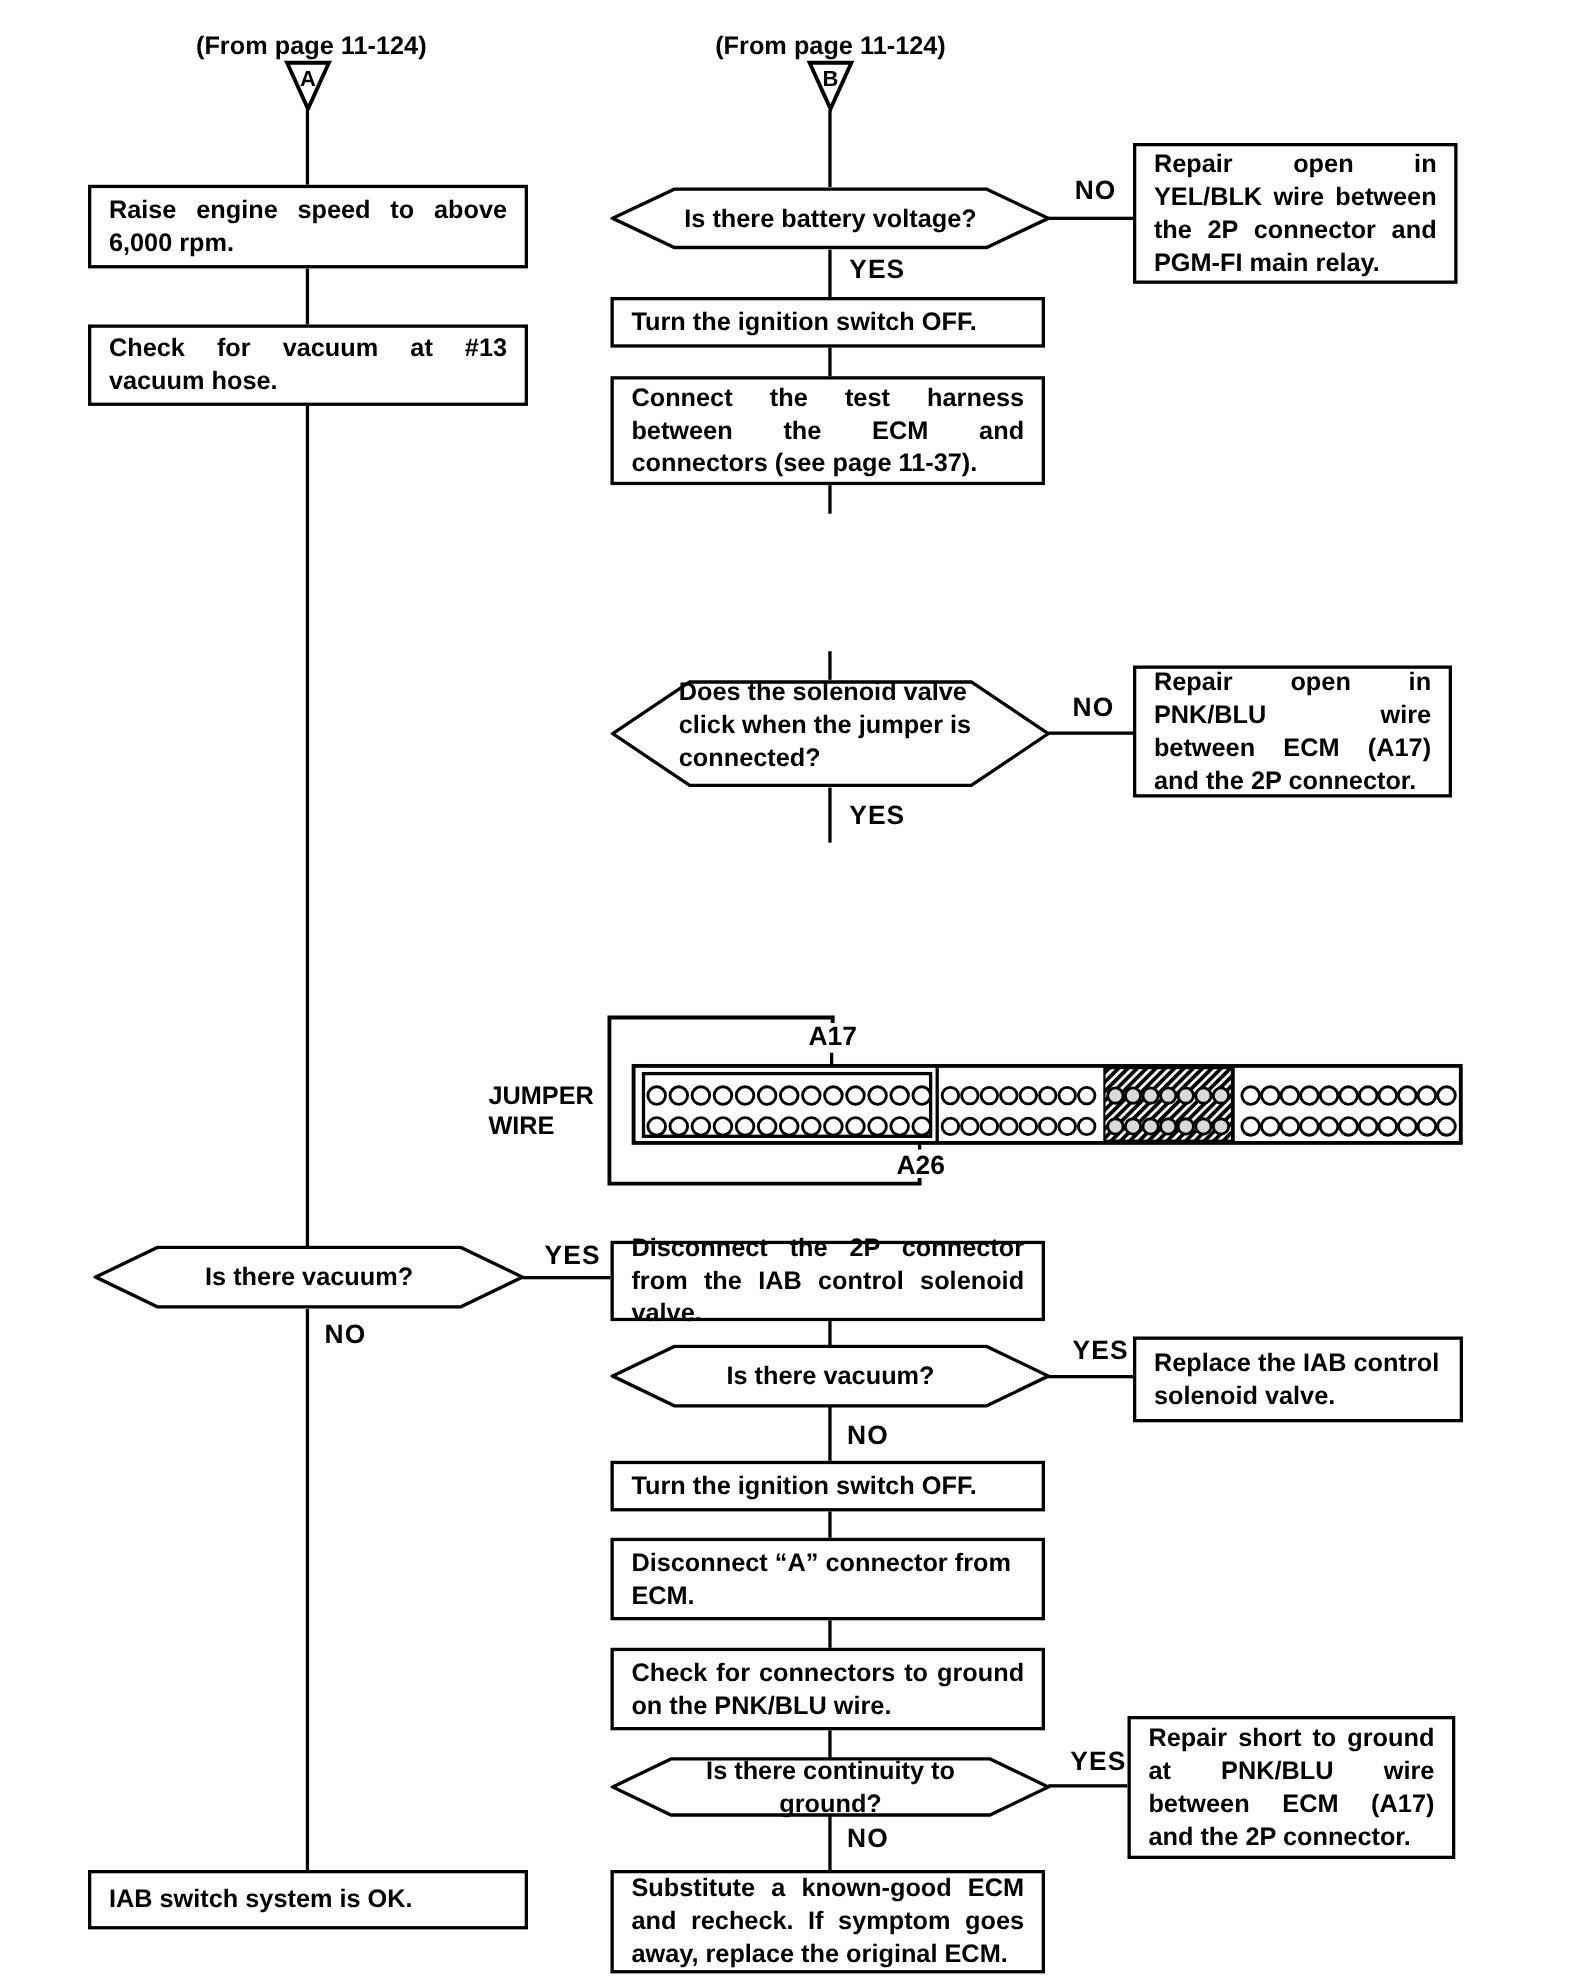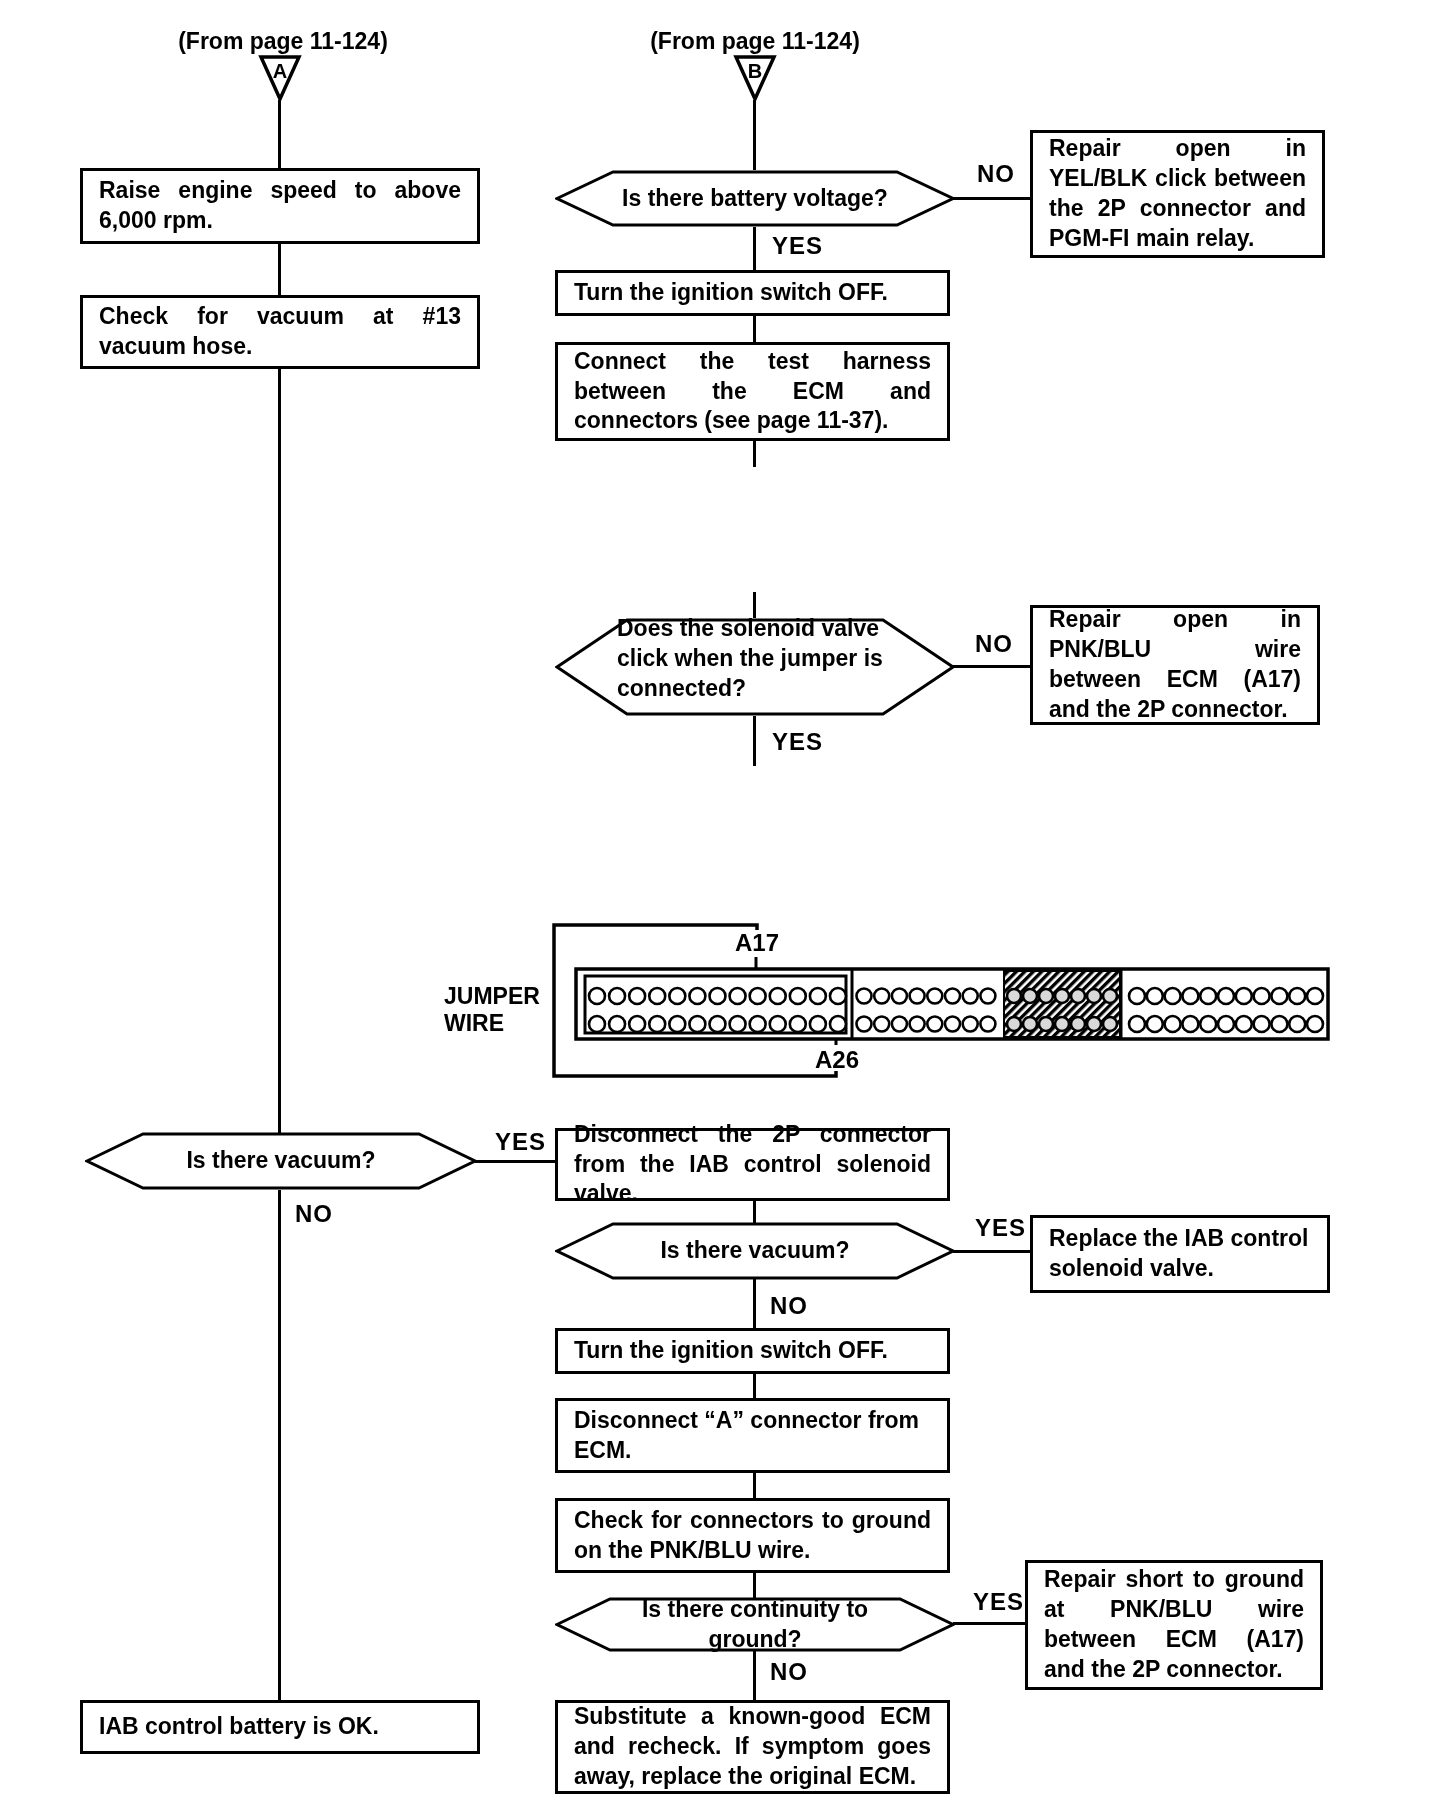--- a/index.html
+++ b/index.html
@@ -71,21 +71,21 @@
     <svg viewBox="0 0 392 58" preserveAspectRatio="none">
         <polygon points="2,29 58,2 334,2 390,29 334,56 58,56"></polygon>
       </svg>
     <div class="hex-label">Is there vacuum?</div>
   </div>
   <div class="yn" style="left:495px;top:1128px;">YES</div>
   <div class="hline" style="left:475px;top:1160px;width:82px;"></div>
   <div class="yn" style="left:295px;top:1200px;">NO</div>
 
   <div class="box" style="left:80px;top:1700px;width:400px;height:54px;">
-    <span class="bt single">IAB control battery is OK.</span>
+    <span class="bt single">IAB switch system is OK.</span>
   </div>
 
   <div class="vline" style="left:753px;top:100px;height:70px;"></div>
   <div class="vline" style="left:753px;top:227px;height:43px;"></div>
   <div class="vline" style="left:753px;top:314px;height:28px;"></div>
   <div class="vline" style="left:753px;top:441px;height:26px;"></div>
   <div class="vline" style="left:753px;top:592px;height:26px;"></div>
   <div class="vline" style="left:753px;top:716px;height:50px;"></div>
   <div class="vline" style="left:753px;top:1200px;height:24px;"></div>
   <div class="vline" style="left:753px;top:1279px;height:50px;"></div>
@@ -278,21 +278,21 @@
   </div>
   <div class="yn" style="left:973px;top:1588px;">YES</div>
   <div class="hline" style="left:953px;top:1622px;width:72px;"></div>
   <div class="yn" style="left:770px;top:1658px;">NO</div>
 
   <div class="box" style="left:555px;top:1700px;width:395px;height:94px;">
     <span class="bt">Substitute a known-good ECM and recheck. If symptom goes away, replace the original ECM.</span>
   </div>
 
   <div class="box" style="left:1030px;top:130px;width:295px;height:128px;">
-    <span class="bt">Repair open in YEL/BLK click between the 2P connector and PGM-FI main relay.</span>
+    <span class="bt">Repair open in YEL/BLK wire between the 2P connector and PGM-FI main relay.</span>
   </div>
 
   <div class="box" style="left:1030px;top:605px;width:290px;height:120px;">
     <span class="bt">Repair open in PNK/BLU wire between ECM (A17) and the 2P connector.</span>
   </div>
 
   <div class="box" style="left:1030px;top:1215px;width:300px;height:78px;">
     <span class="bt single">Replace the IAB control solenoid valve.</span>
   </div>
 

